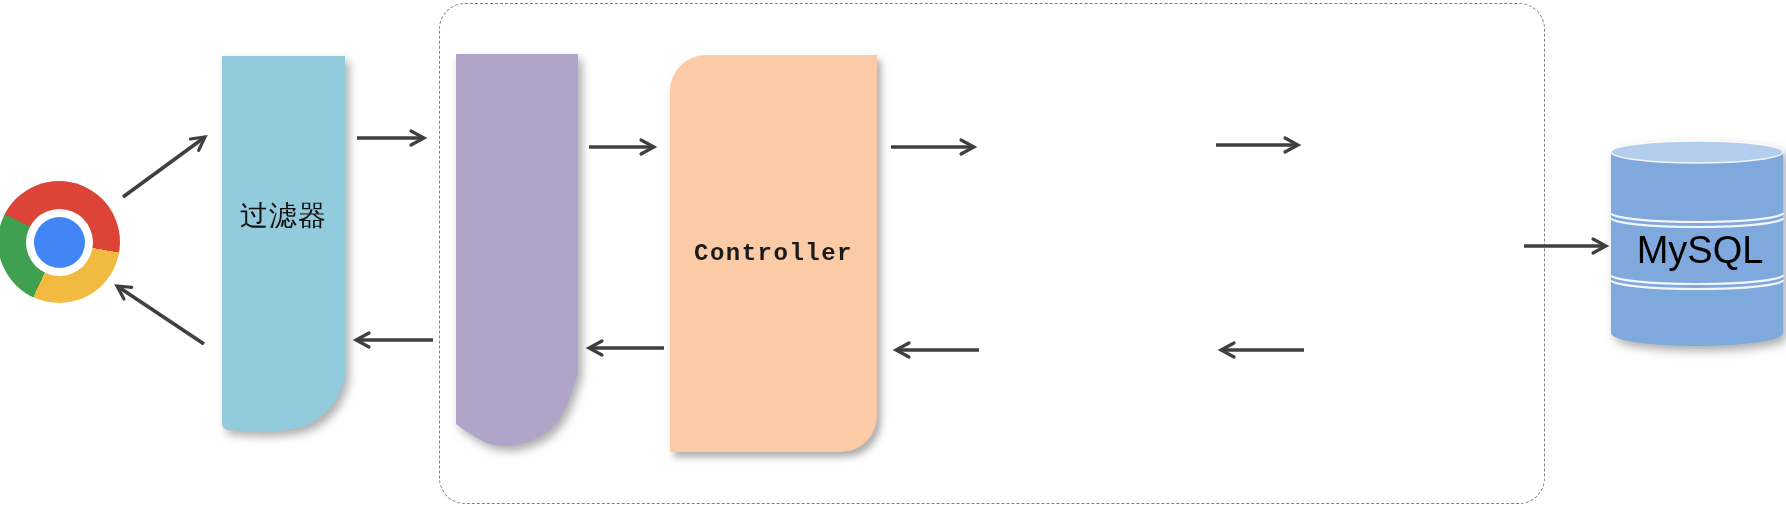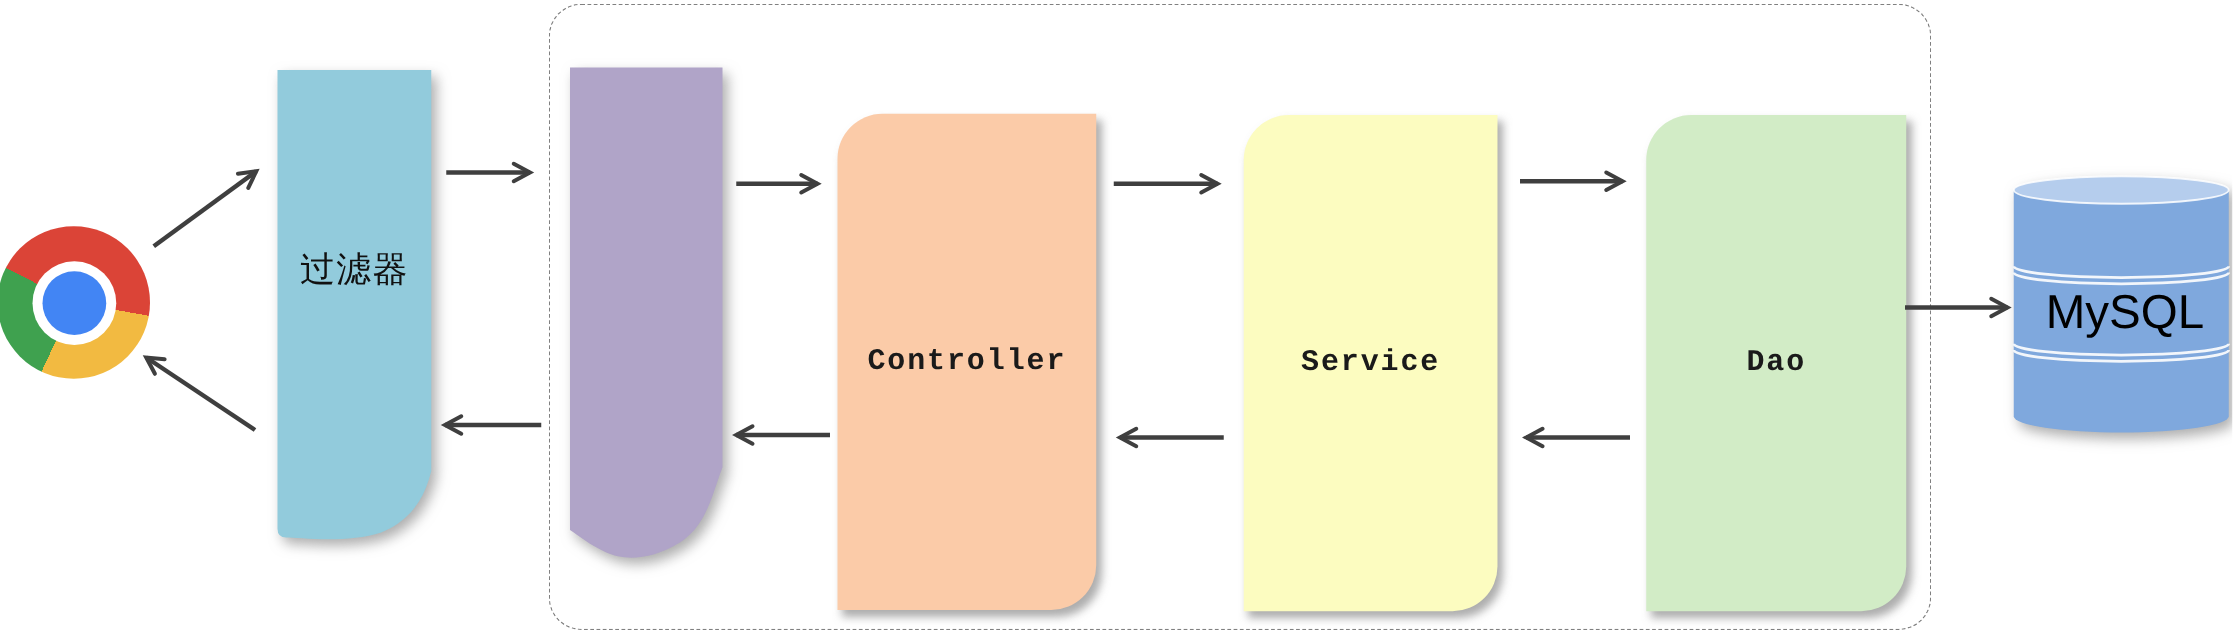--- a/index.html
+++ b/index.html
@@ -12,21 +12,21 @@
           background:conic-gradient(from 0deg,#DB4437 0deg 100deg,#F2BA41 100deg 205deg,#3FA14F 205deg 297deg,#DB4437 297deg 360deg);
           display:flex;align-items:center;justify-content:center;}
   .chrome-hub{width:67px;height:67px;border-radius:50%;background:#ffffff;
               display:flex;align-items:center;justify-content:center;}
   .chrome-core{width:51px;height:51px;border-radius:50%;background:#4285F4;}
   
   .shape{position:absolute;overflow:visible;filter:drop-shadow(4px 5px 5px rgba(105,105,105,.55));}
   
   .roundbox{position:absolute;border-radius:36px 0 36px 0;
             box-shadow:4px 5px 7px rgba(105,105,105,.55);
-            display:flex;align-items:center;justify-content:center;margin-top:36px;}
+            display:flex;align-items:center;justify-content:center;}
   .box-controller{left:670px;top:55px;width:207px;height:397px;background:#FBCBA8;}
   .box-service{left:995px;top:56px;width:203px;height:397px;background:#FCFCC0;}
   .box-dao{left:1317px;top:56px;width:208px;height:397px;background:#D2ECC6;}
   
   .label{position:absolute;text-align:center;color:#111;}
   .zh{font-size:28px;line-height:30px;letter-spacing:1px;}
   .lbl-filter{left:222px;top:201px;width:123px;}
   .lbl-interceptor{left:456px;top:200px;width:122px;}
   .mono{font-family:"Liberation Mono","DejaVu Sans Mono",monospace;font-weight:bold;
         font-size:24px;letter-spacing:1.5px;color:#1a1a1a;}
@@ -52,26 +52,20 @@
   </svg>
   <div class="label zh lbl-filter">过滤器</div>
 
   <svg class="shape" style="left:456px;top:54px" width="122" height="400">
     <path d="M0,0 L122,0 L122,320 C114,340 110,366 88,380 C64,395 42,394 29,388 C16,382 6,374 0,370 Z" fill="#B0A4C8"></path>
   </svg>
 
   <div class="roundbox box-controller">
     <span class="mono">Controller</span>
   </div>
-  <div class="roundbox box-service">
-    <span class="mono">Service</span>
-  </div>
-  <div class="roundbox box-dao">
-    <span class="mono">Dao</span>
-  </div>
 
   <svg class="shape" style="left:1605px;top:135px" width="190" height="225">
     <path d="M6,17 L6,198 A86,13 0 0 0 178,198 L178,17 Z" fill="#7FA8DD"></path>
     <path d="M6,78 A86,9 0 0 0 178,78" fill="none" stroke-width="2.2" stroke="#F2F6FB"></path>
     <path d="M6,83 A86,9 0 0 0 178,83" fill="none" stroke-width="2.2" stroke="#F2F6FB"></path>
     <path d="M6,140 A86,9 0 0 0 178,140" fill="none" stroke-width="2.2" stroke="#F2F6FB"></path>
     <path d="M6,145 A86,9 0 0 0 178,145" fill="none" stroke-width="2.2" stroke="#F2F6FB"></path>
     <ellipse cx="92" cy="17" rx="86" ry="11" stroke="rgba(255,255,255,.85)" stroke-width="1.5" fill="#B5CDED"></ellipse>
   </svg>
   <div class="label lbl-mysql">MySQL</div>

